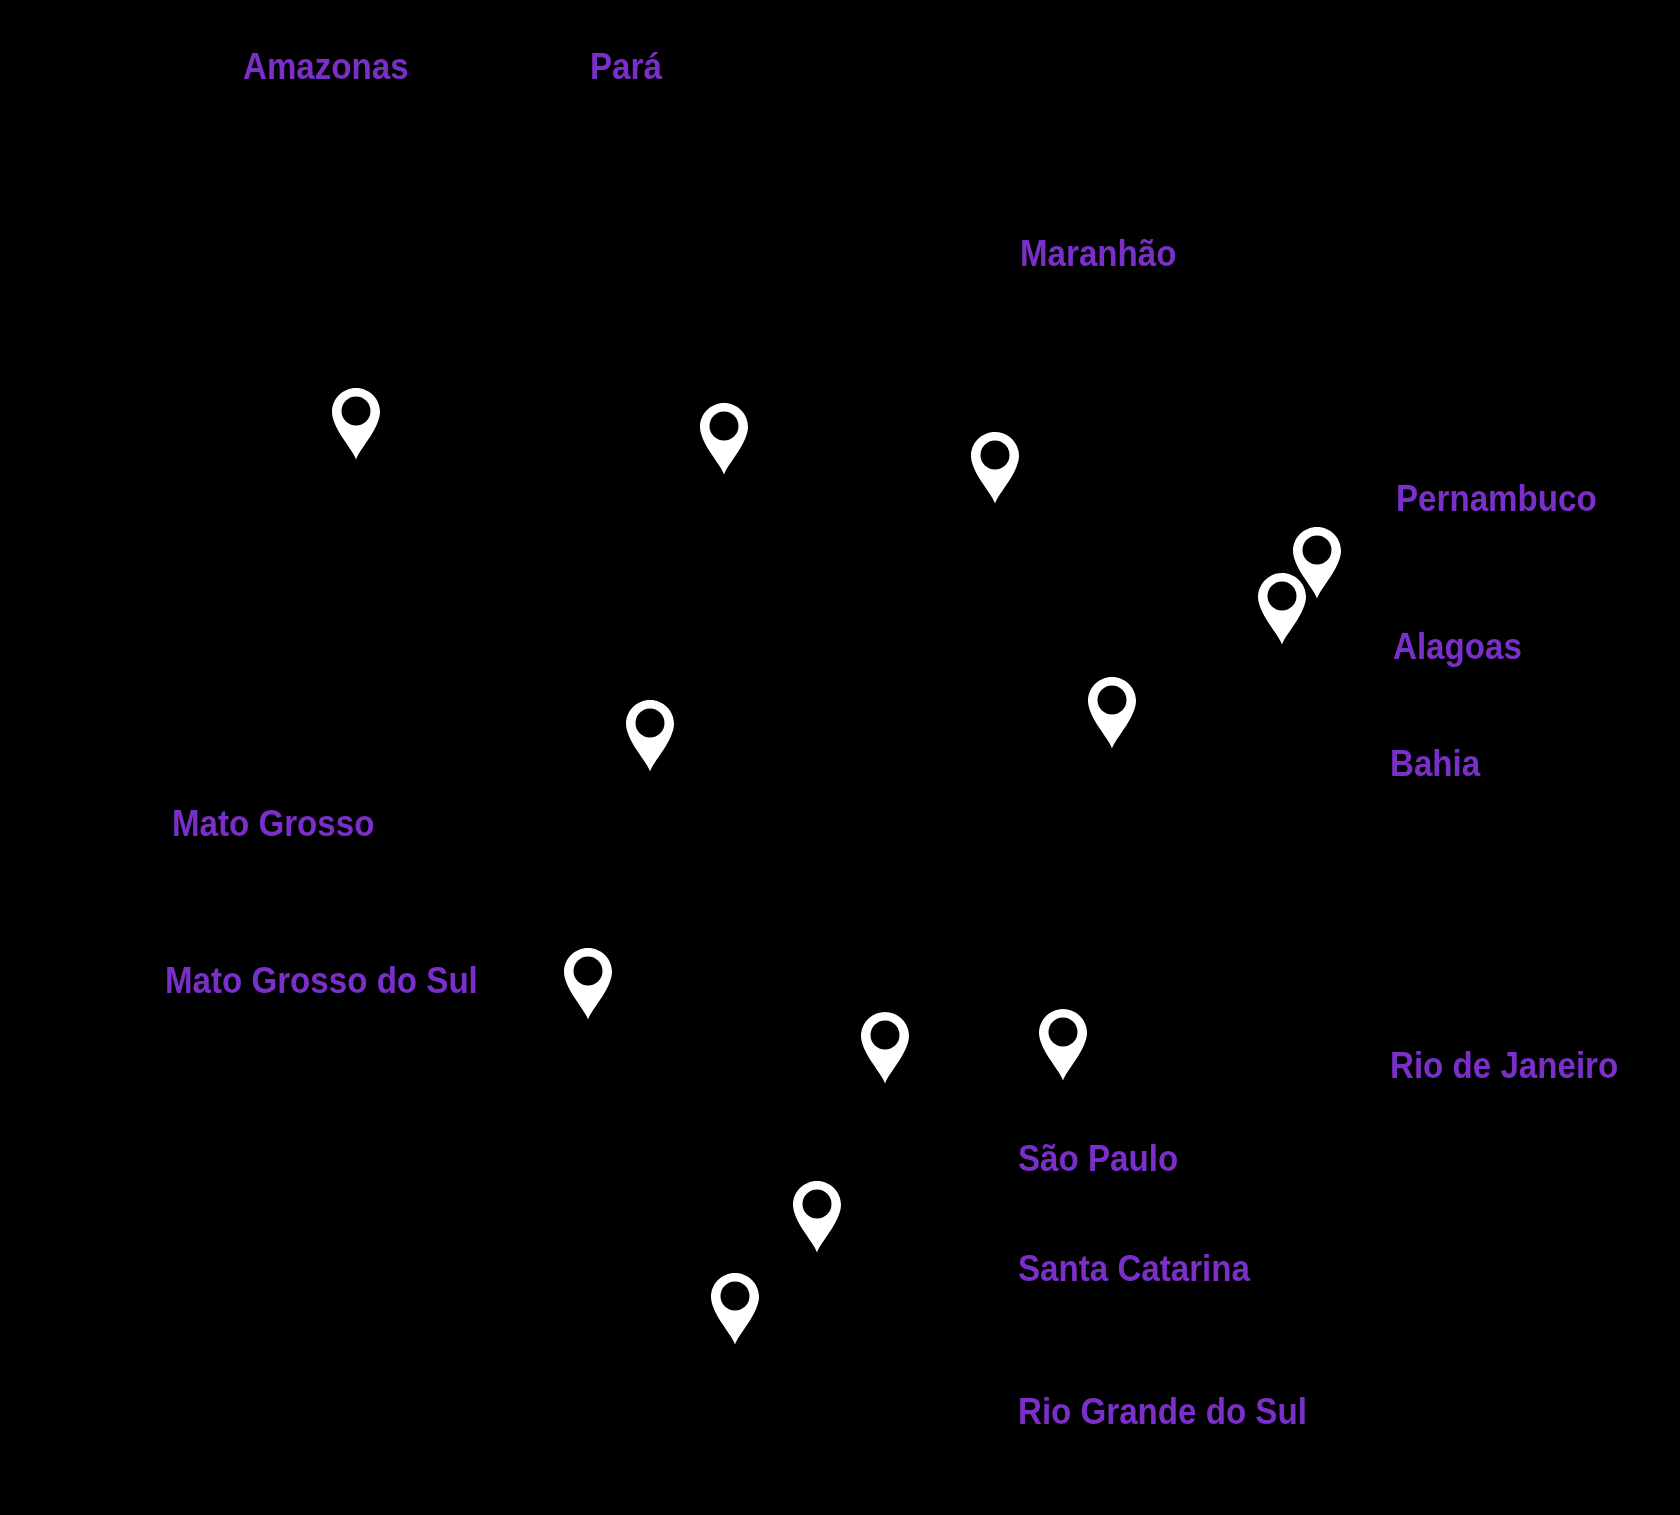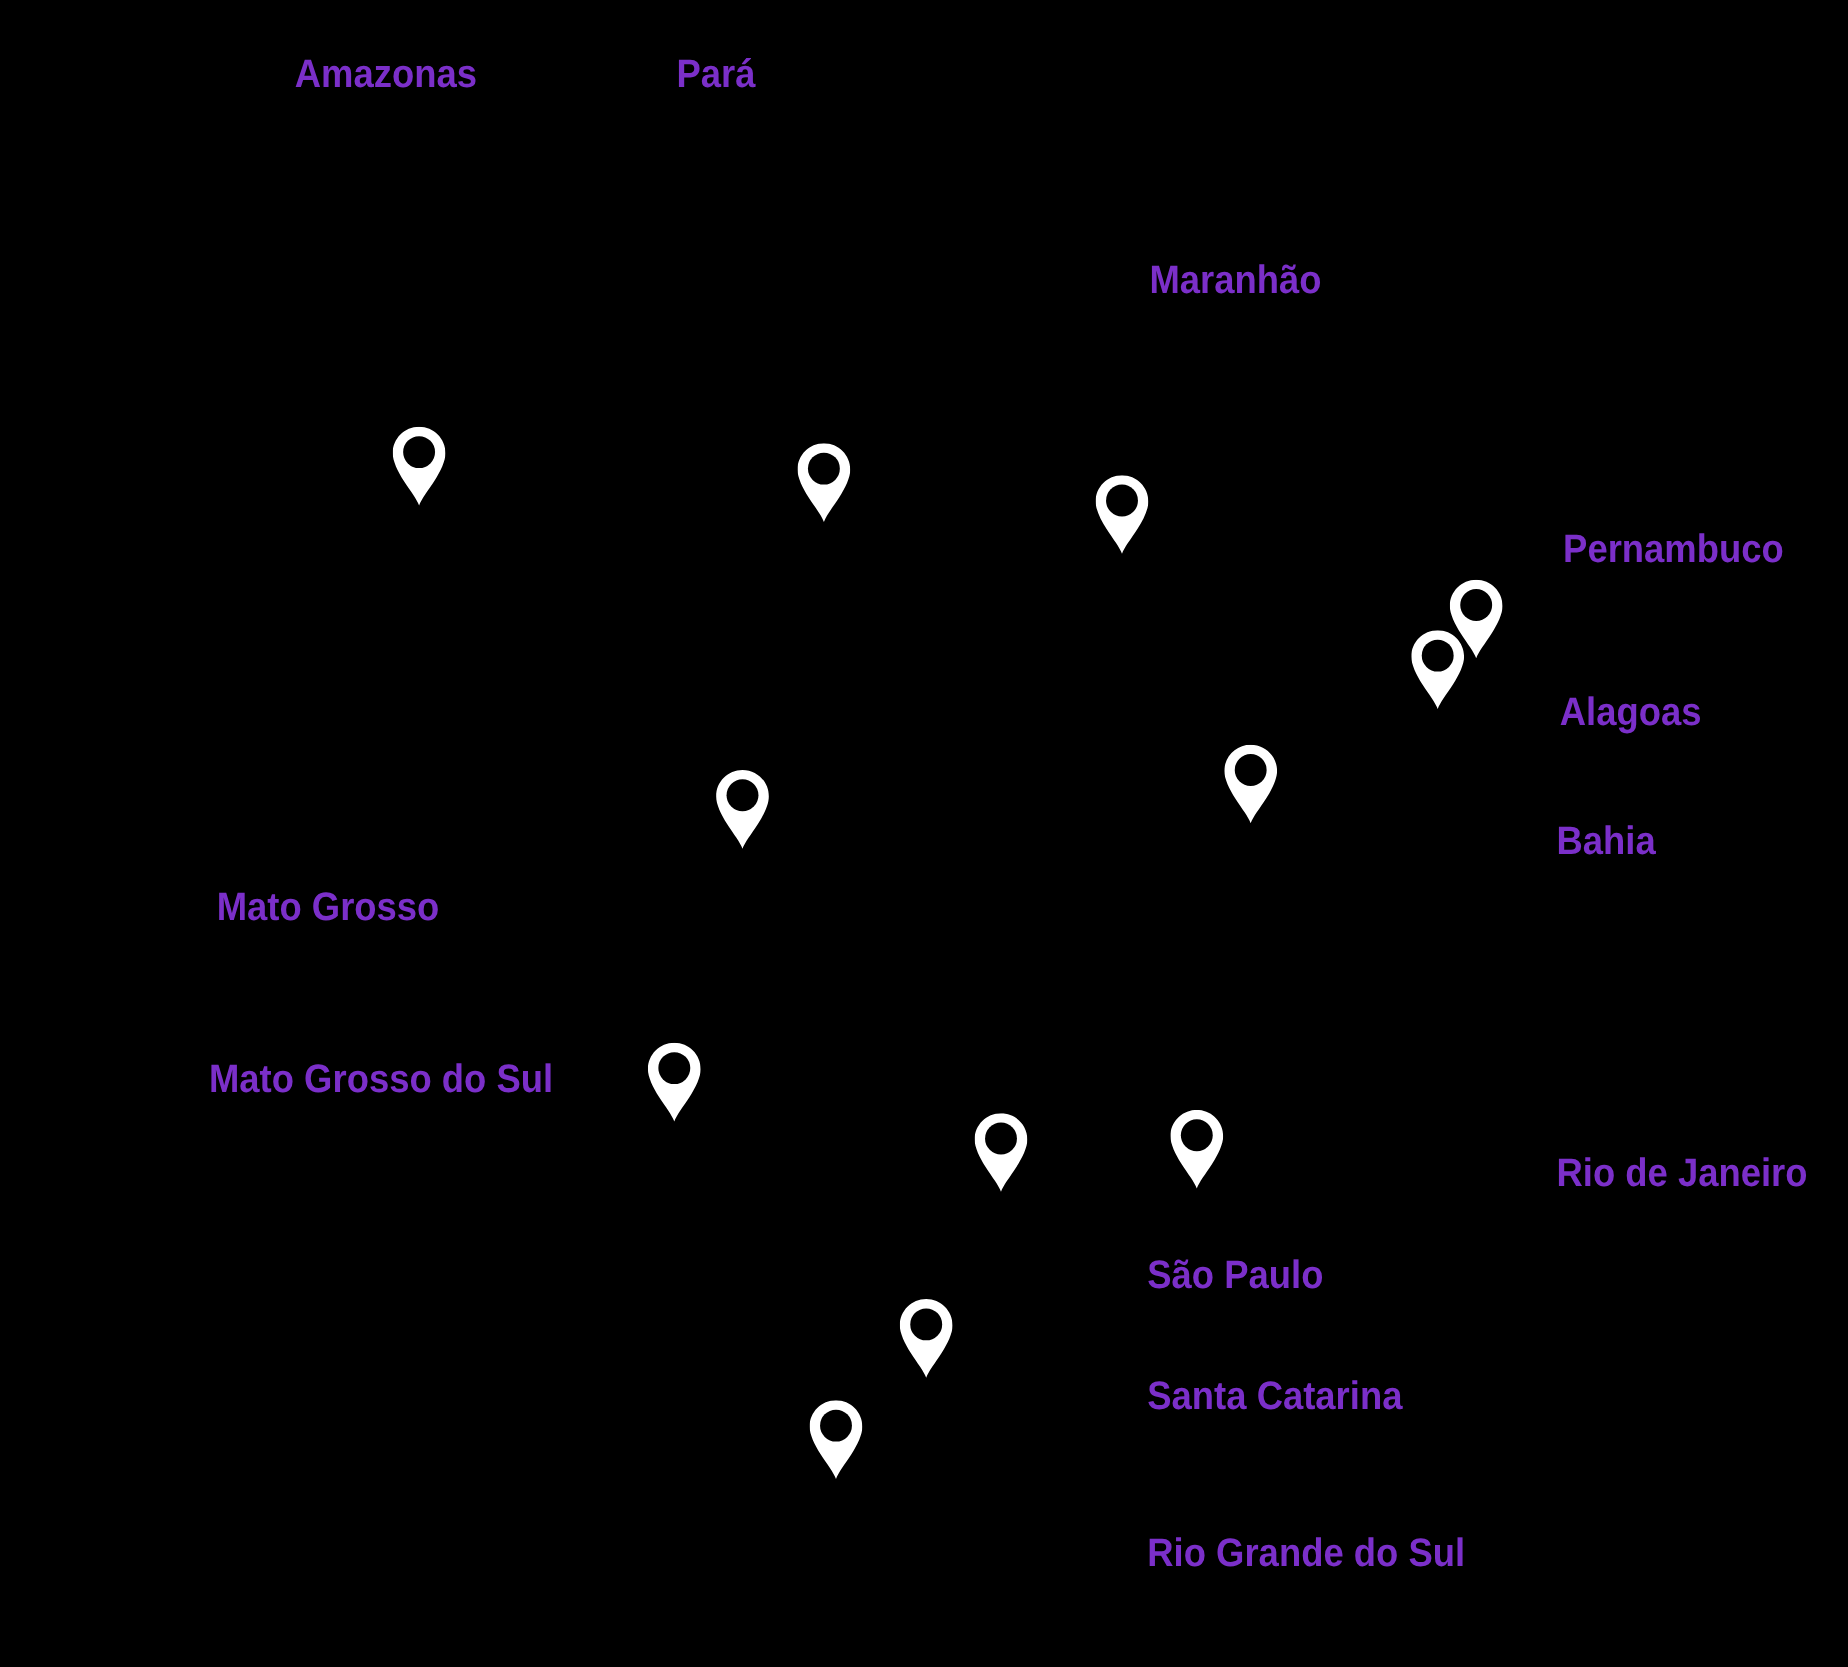--- a/index.html
+++ b/index.html
@@ -29,21 +29,21 @@
     letter-spacing: 0px;
   }
   .map-pin {
     position: absolute;
     display: block;
   }
 </style>
 </head>
 <body>
 
-<div id="map-canvas" style="background: rgb(0, 0, 0); margin-left: 25px;">
+<div id="map-canvas" style="background: rgb(0, 0, 0);">
     <svg class="map-pin" viewBox="0 0 48 72" xmlns="http://www.w3.org/2000/svg" width="48" height="72" style="left: 332px; top: 388px;">
     <path class="pin-body" d="M24 0 C10.75 0 0 10.75 0 24 C0 31 4.5 40.5 10 49 C16 58.2 22 65.8 24 71.5 C26 65.8 32 58.2 38 49 C43.5 40.5 48 31 48 24 C48 10.75 37.25 0 24 0 Z" fill="#ffffff"></path>
     <circle class="pin-hole" cx="24" cy="23" r="14.5" fill="#000000"></circle>
   </svg>
     <div class="state-label" style="left: 243px; top: 49px; color: rgb(123, 47, 201);">Amazonas</div>
     <svg class="map-pin" viewBox="0 0 48 72" xmlns="http://www.w3.org/2000/svg" width="48" height="72" style="left: 700px; top: 403px;">
     <path class="pin-body" d="M24 0 C10.75 0 0 10.75 0 24 C0 31 4.5 40.5 10 49 C16 58.2 22 65.8 24 71.5 C26 65.8 32 58.2 38 49 C43.5 40.5 48 31 48 24 C48 10.75 37.25 0 24 0 Z" fill="#ffffff"></path>
     <circle class="pin-hole" cx="24" cy="23" r="14.5" fill="#000000"></circle>
   </svg>
     <div class="state-label" style="left: 590px; top: 49px; color: rgb(123, 47, 201);">Pará</div>

